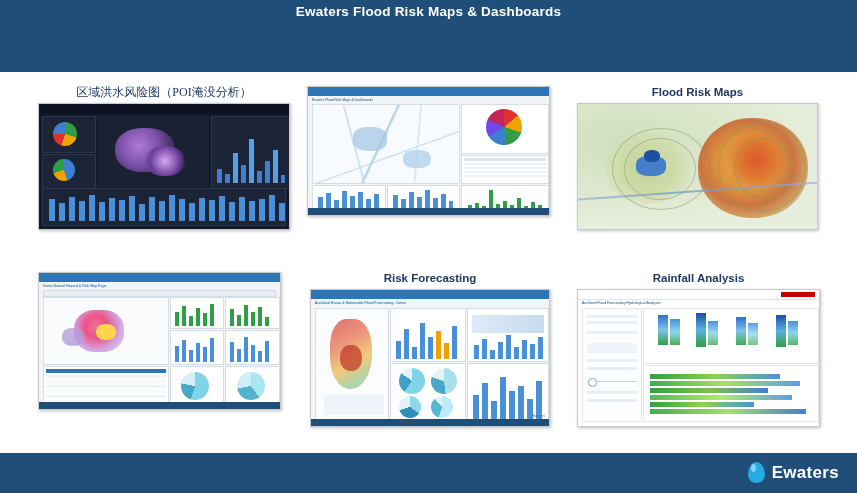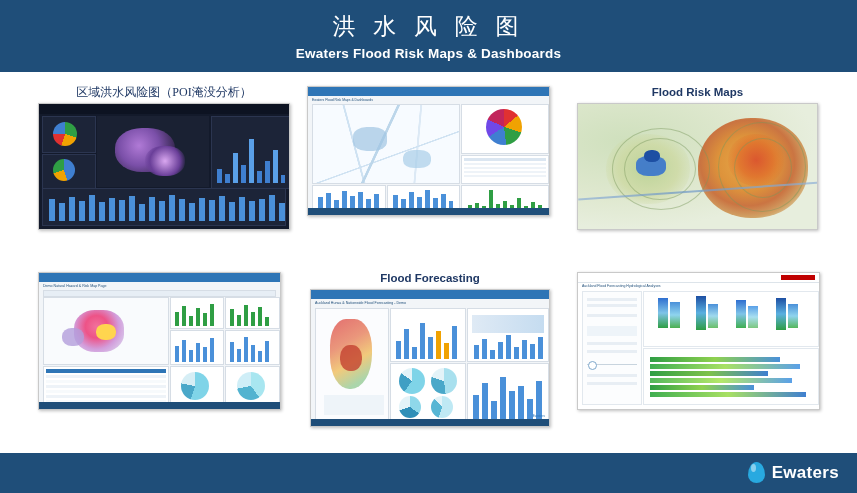--- a/index.html
+++ b/index.html
@@ -128,21 +128,20 @@
   .terrain { width:100%; height:100%; position:relative; background:#dfe8cf; overflow:hidden; }
   .contour { position:absolute; border-radius:50%; border:1px solid rgba(120,150,90,0.45); }
   .hot { position:absolute; border-radius:48%; }
 </style>
 </head>
 <body>
 
 <div class="slide">
 
   <div class="header">
-    <div class="header-title-cn">洪 水 风 险 图</div>
     <div class="header-title-en">Ewaters Flood Risk Maps &amp; Dashboards</div>
   </div>
 
   <div class="card" style="left:38px; top:86px; width:252px;">
     <div class="card-title cn">区域洪水风险图（POI淹没分析）</div>
     <div class="thumb" style="width:252px; height:127px;">
       <div class="dark-dash">
         <div class="dd-top"></div>
 
         <div class="panel" style="left:3px; top:12px; width:52px; height:35px;"></div>
@@ -348,21 +347,21 @@
         <div class="wpanel" style="left:131px; top:93px; width:52px; height:38px;"></div>
         <div class="pie" style="position:absolute; left:142px; top:99px; width:28px; height:28px; background:conic-gradient(#7fd4e8 0 55%, #4aa8c9 55% 78%, #d6eef5 78% 100%);"></div>
         <div class="wpanel" style="left:186px; top:93px; width:53px; height:38px;"></div>
         <div class="pie" style="position:absolute; left:198px; top:99px; width:28px; height:28px; background:conic-gradient(#a8e6f0 0 40%, #52b3d0 40% 72%, #cfeef7 72% 100%);"></div>
         <div class="lite-foot"></div>
       </div>
     </div>
   </div>
 
   <div class="card" style="left:310px; top:272px; width:240px;">
-    <div class="card-title">Flood Forecasting</div>
+    <div class="card-title">Risk Forecasting</div>
     <div class="thumb" style="width:240px; height:138px;">
       <div class="lite">
         <div class="lite-head"></div>
         <div style="position:absolute; left:4px; top:11px; font-size:3.6px; color:#1f4e79;">Auckland Hunua &amp; Nationwide Flood Forecasting - Demo</div>
 
         <div class="wpanel" style="left:4px; top:18px; width:72px; height:112px; background:#fbfcfe;">
           <div style="position:absolute; left:14px; top:10px; width:42px; height:70px; background:linear-gradient(150deg, #e05c5c 0%, #e8896a 35%, #f0c36a 60%, #9fd0a0 85%); border-radius:38% 42% 50% 46%; opacity:.88;"></div>
           <div style="position:absolute; left:24px; top:36px; width:22px; height:26px; background:#c0392b; border-radius:45%; opacity:.75;"></div>
           <div style="position:absolute; left:8px; top:86px; right:4px; height:20px; background:#eef4f9;"></div>
         </div>
@@ -406,20 +405,21 @@
           <div class="bluebar" style="left:59px; width:6px; height:20px;"></div>
           <div class="bluebar" style="left:68px; width:6px; height:38px;"></div>
         </div>
         <div class="lite-foot"></div>
         <div style="position:absolute; right:4px; bottom:8px; font-size:3.4px; color:#2e75b6;">Ewaters</div>
       </div>
     </div>
   </div>
 
   <div class="card" style="left:577px; top:272px; width:243px;">
+    <div class="card-title">Rainfall Analysis</div>
     <div class="thumb" style="width:243px; height:138px;">
       <div class="lite" style="background:#ffffff;">
         <div style="position:absolute; left:0; top:0; right:0; height:9px; background:#ffffff; border-bottom:1px solid #dde4ea;"></div>
         <div style="position:absolute; left:4px; top:11px; font-size:3.5px; color:#1f4e79;">Auckland Flood Forecasting Hydrological Analyses</div>
         <div style="position:absolute; right:4px; top:2px; width:34px; height:5px; background:#c00000;"></div>
 
         <div class="wpanel" style="left:4px; top:18px; width:58px; height:112px; background:#fcfdfe; border-color:#e2e8ee;">
           <div style="position:absolute; left:4px; top:6px; right:4px; height:3px; background:#e8eef4;"></div>
           <div style="position:absolute; left:4px; top:12px; right:4px; height:3px; background:#e8eef4;"></div>
           <div style="position:absolute; left:4px; top:22px; right:4px; height:3px; background:#e8eef4;"></div>

